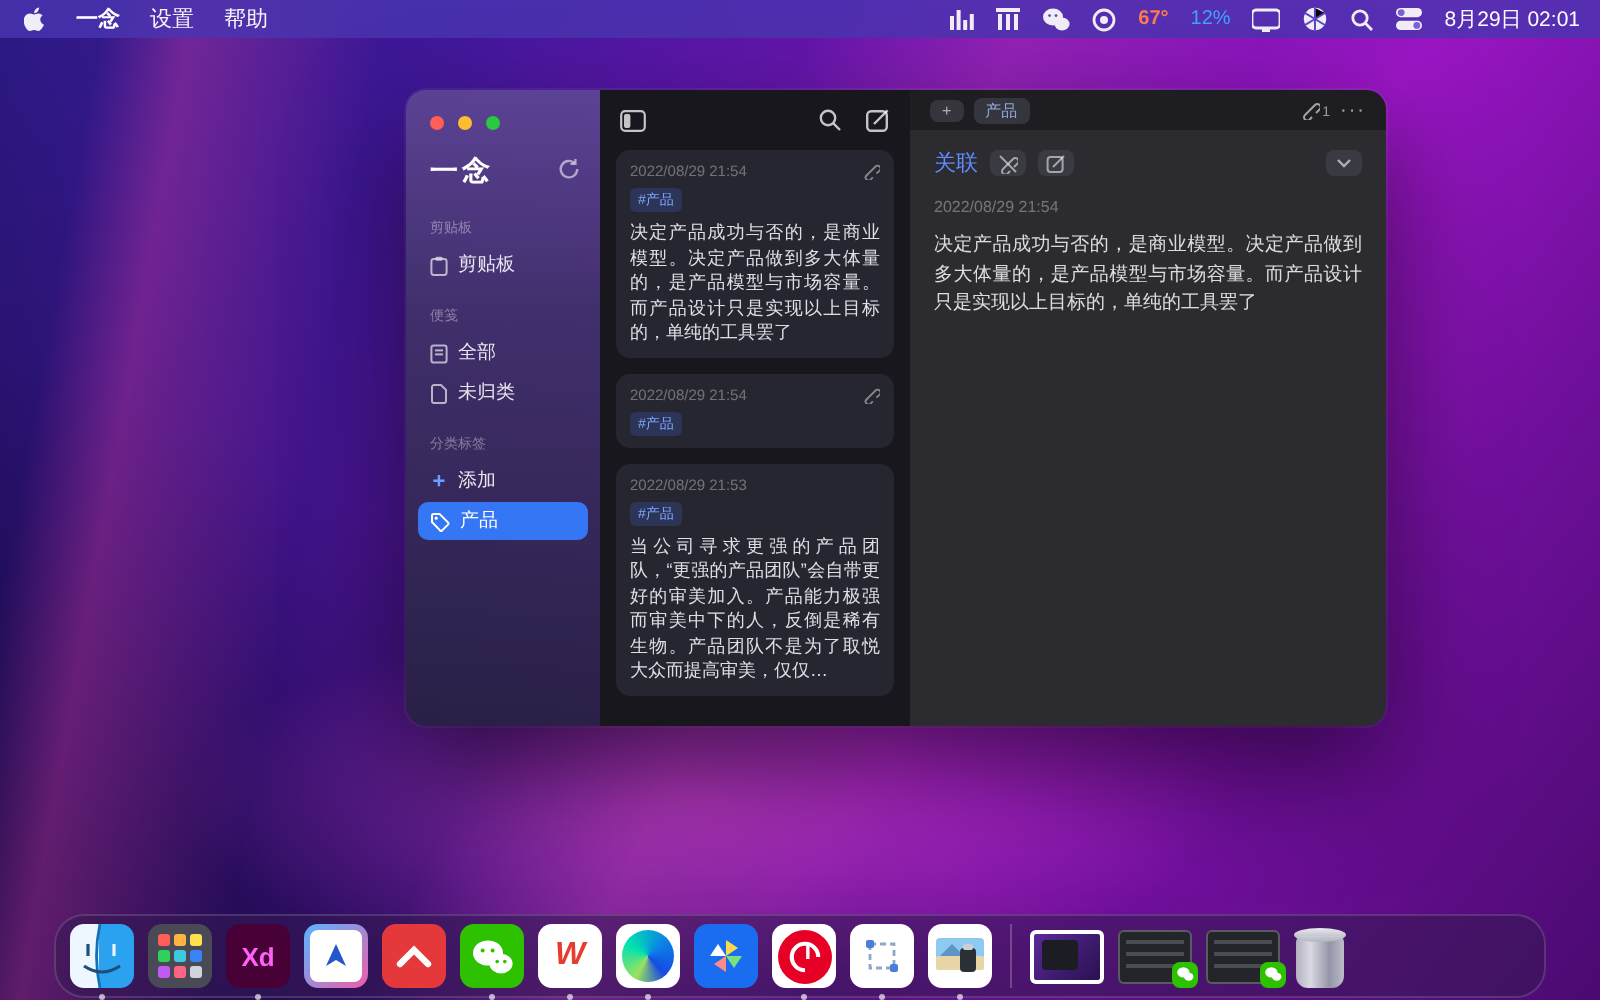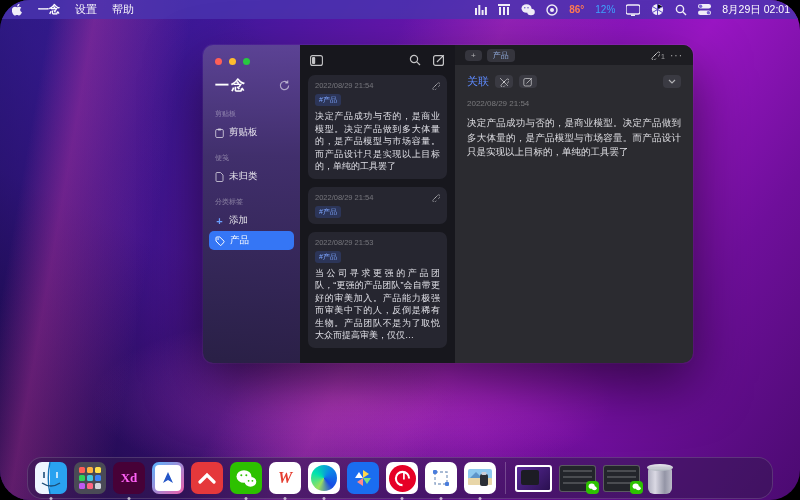--- a/index.html
+++ b/index.html
@@ -1,18 +1,18 @@
 <!DOCTYPE html>
 <html><head>
 <meta charset="utf-8">
 <style>
   * { margin:0; padding:0; box-sizing:border-box; }
   html,body { width:800px; height:500px; overflow:hidden; background:#000; }
   body { font-family:"Liberation Sans", sans-serif; }
-  .stage { position:relative; width:800px; height:500px; overflow:hidden;border-radius:30px; }
+  .stage { position:relative; width:800px; height:500px; overflow:hidden; }
 
   
   .wallpaper { position:absolute; inset:0;
     background:
       radial-gradient(ellipse 50% 28% at 44% 80%, rgba(233,85,214,.40), transparent 65%),
       linear-gradient(100deg, transparent 6%, rgba(225,62,170,.35) 11%, transparent 22%),
       linear-gradient(115deg, transparent 40%, rgba(222,70,190,.28) 50%, transparent 62%),
       linear-gradient(62deg, rgba(22,10,68,.85) 0%, rgba(38,16,105,.45) 26%, transparent 48%),
       linear-gradient(205deg, transparent 62%, rgba(18,6,46,.6) 92%),
       linear-gradient(127deg, #35229e 0%, #42189e 20%, #7a14b6 46%, #9a16c4 62%, #6f0f9b 79%, #4a0a70 100%);
@@ -88,21 +88,21 @@
   .detail-time { margin-top:10px; color:rgba(255,255,255,.35); font-size:8px; }
   .detail-text { margin-top:8px; color:rgba(235,235,240,.92); font-size:9.5px; line-height:14.5px;
     text-align:justify; word-break:break-all; }
 
   
   .dock { position:absolute; left:50%; transform:translateX(-50%); bottom:1px;
     width:746px; height:42px; border-radius:15px;
     background:rgba(52,26,82,.55); border:1px solid rgba(255,255,255,.14);
     display:flex; align-items:center; padding:0 7px; gap:7px; }
   .dk { position:relative; width:32px; height:32px; flex:none; }
-  .dk-sq { width:32px; height:32px; border-radius:7px; overflow:hidden; position:relative;font-family:Liberation Serif, serif; }
+  .dk-sq { width:32px; height:32px; border-radius:7px; overflow:hidden; position:relative; }
   .dk .dot { position:absolute; left:50%; bottom:-6px; transform:translateX(-50%);
     width:3px; height:3px; border-radius:50%; background:rgba(255,255,255,.65); }
   .dk-sep { width:1px; height:32px; background:rgba(255,255,255,.22); flex:none; margin:0 2px; }
 
   .ic-finder { background:linear-gradient(90deg,#eef6ff 0 46%, #2aa2f0 46% 100%); }
   .ic-launchpad { background:#4a4a56; display:flex; align-items:center; justify-content:center; }
   .lp-grid { display:grid; grid-template-columns:repeat(3,6px); grid-gap:2px; }
   .lp-grid i { width:6px; height:6px; border-radius:1.5px; display:block; }
   .ic-xd { background:#470137; display:flex; align-items:center; justify-content:center;
     color:#ff61f6; font-weight:bold; font-size:13px; }
@@ -178,21 +178,21 @@
             <circle cx="3.8" cy="3.8" r=".7" fill="#5b48c7"></circle>
             <circle cx="7" cy="3.8" r=".7" fill="#5b48c7"></circle>
           </svg>
       </span>
       <span class="mb-ico">
         <svg width="12" height="12" viewBox="0 0 12 12">
             <circle cx="6" cy="6" r="5" fill="none" stroke="#fff" stroke-width="1.4"></circle>
             <circle cx="6" cy="6" r="2" fill="#fff"></circle>
           </svg>
       </span>
-      <span class="mb-temp" style="color:#ff7a52">86°</span>
+      <span class="mb-temp" style="color:#ff7a52">67°</span>
       <span class="mb-cpu" style="color:#3fa4ff">12%</span>
       <span class="mb-ico">
         <svg width="14" height="12" viewBox="0 0 14 12">
             <rect x="0" y="1" width="14" height="9" rx="2" fill="none" stroke="#fff" stroke-width="1.4"></rect>
             <rect x="5" y="10.5" width="4" height="1.5" fill="#fff"></rect>
           </svg>
       </span>
       <span class="mb-ico">
         <svg width="13" height="13" viewBox="0 0 13 13">
             <circle cx="6.5" cy="6.5" r="5.6" fill="#fff"></circle>
@@ -236,20 +236,28 @@
       </div>
       <div class="sb-section">剪贴板</div>
       <div class="sb-item">
         <svg width="9" height="10" viewBox="0 0 9 10">
             <rect x=".7" y="1.5" width="7.6" height="8" rx="1.2" fill="none" stroke="rgba(255,255,255,.8)" stroke-width="1"></rect>
             <rect x="2.7" y="0.4" width="3.6" height="2" rx=".7" fill="rgba(255,255,255,.8)"></rect>
           </svg>
         <span>剪贴板</span>
       </div>
       <div class="sb-section">便笺</div>
+      <div class="sb-item">
+        <svg width="9" height="10" viewBox="0 0 9 10">
+            <rect x=".7" y=".7" width="7.6" height="8.6" rx="1.2" fill="none" stroke="rgba(255,255,255,.8)" stroke-width="1"></rect>
+            <line x1="2.5" y1="3.2" x2="6.5" y2="3.2" stroke="rgba(255,255,255,.8)" stroke-width="1"></line>
+            <line x1="2.5" y1="5.2" x2="6.5" y2="5.2" stroke="rgba(255,255,255,.8)" stroke-width="1"></line>
+          </svg>
+        <span>全部</span>
+      </div>
       <div class="sb-item">
         <svg width="9" height="10" viewBox="0 0 9 10">
             <path d="M1 1.5 a1 1 0 0 1 1-1 h3.5 l2.5 2.5 v5.5 a1 1 0 0 1 -1 1 h-5 a1 1 0 0 1 -1-1 z" fill="none" stroke="rgba(255,255,255,.8)" stroke-width="1"></path>
           </svg>
         <span>未归类</span>
       </div>
       <div class="sb-section">分类标签</div>
       <div class="sb-item">
         <span class="sb-plus">+</span>
         <span>添加</span>

